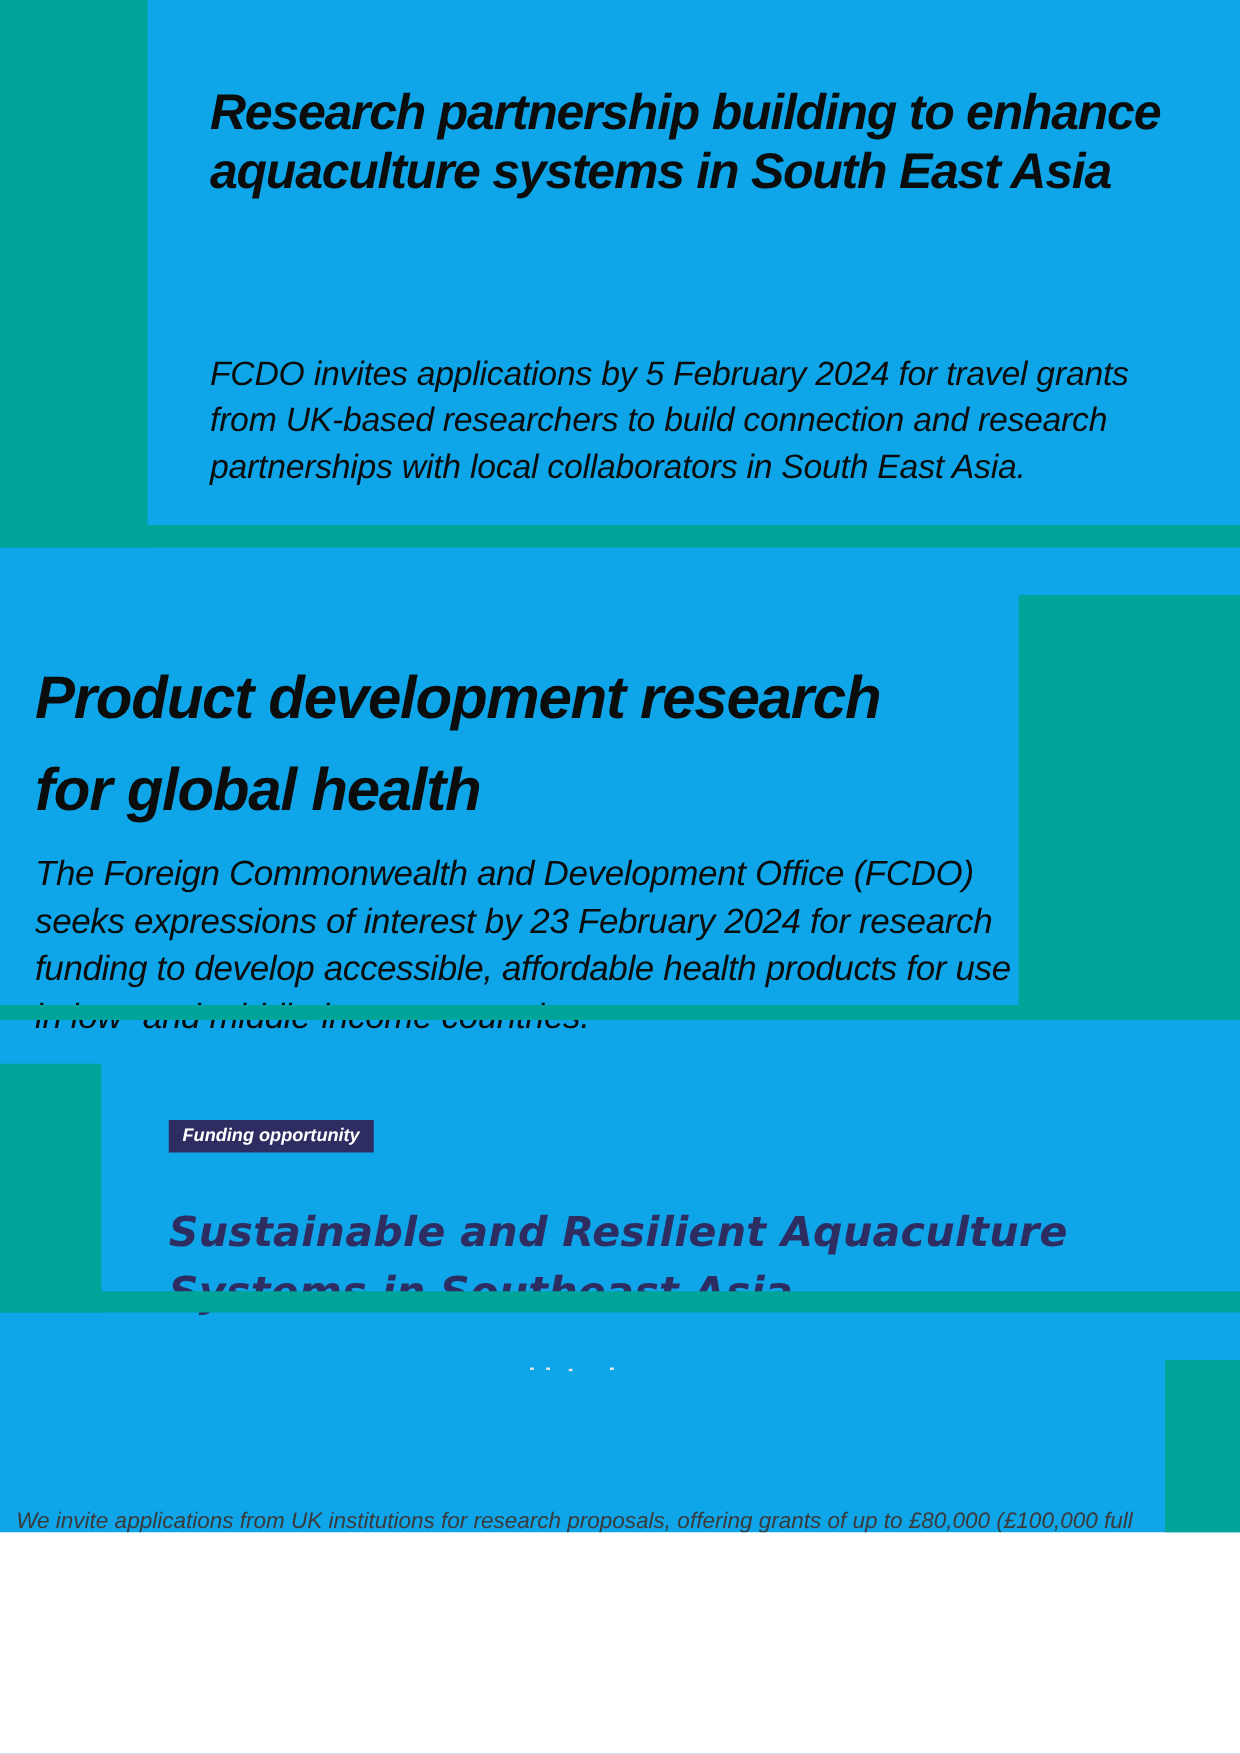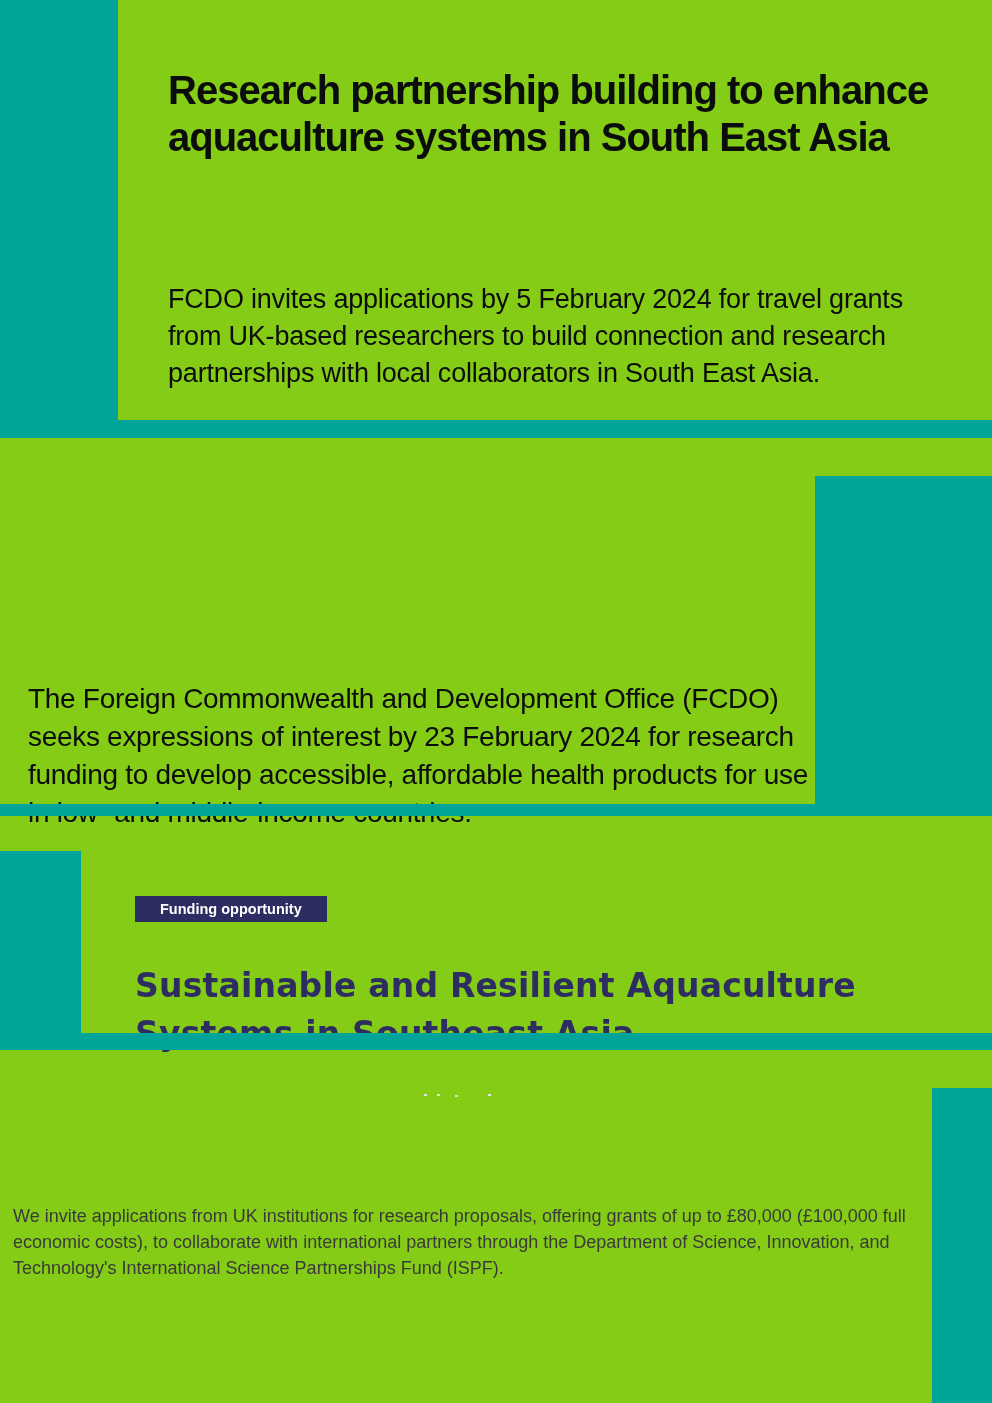--- a/index.html
+++ b/index.html
@@ -1,18 +1,18 @@
 <!DOCTYPE html>
 <html><head>
 <meta charset="utf-8">
 <style>
   html,body{margin:0;padding:0;background:#ffffff;}
   #canvas{
-    position:relative;width:992px;height:1403px;overflow:hidden;
-    background:#84cc16;font-family:"Liberation Sans",sans-serif;
+    position:relative;width:992px;height:1226px;overflow:hidden;
+    background:#0ea5e9;font-family:"Liberation Sans",sans-serif;font-style:italic;
   }
   .abs{position:absolute;}
   .teal{background:#00A499;}
 
   
   .s1-col   {left:0;top:0;width:118px;height:438px;}
   .s1-band  {left:0;top:420px;width:992px;height:18px;}
   .s1-title {
     left:168px;top:40px;width:805px;
     font-size:40px;font-weight:800;letter-spacing:-1px;
@@ -38,21 +38,21 @@
   }
   .s2-band  {left:0;top:804px;width:992px;height:12px;}
 
   
   .s3-col   {left:0;top:851px;width:81px;height:199px;}
   .s3-band  {left:0;top:1033px;width:992px;height:17px;}
   .s3-badge {
     left:135px;top:896px;height:26px;
     background:#2E2D62;color:#ffffff;
     font-size:14.5px;font-weight:700;line-height:26px;
-    padding:0 25px;display:inline-block;
+    padding:0 11px;display:inline-block;
   }
   .s3-title {
     left:135px;top:940px;width:800px;
     font-family:"DejaVu Sans",sans-serif;
     font-size:33px;font-weight:700;letter-spacing:0.2px;
     line-height:48px;color:#2E2D62;
   }
 
   
   .s4-block {left:932px;top:1088px;width:60px;height:315px;}
@@ -76,20 +76,21 @@
 </head>
 <body>
 
 <div id="canvas">
 
   <div class="abs teal s1-col"></div>
   <h1 class="abs s1-title">Research partnership building to enhance aquaculture systems in South East Asia</h1>
   <p class="abs s1-summary">FCDO invites applications by 5 February 2024 for travel grants from UK-based researchers to build connection and research partnerships with local collaborators in South East Asia.</p>
   <div class="abs teal s1-band"></div>
 
+  <h1 class="abs s2-title">Product development research for global health</h1>
   <div class="abs teal s2-block"></div>
   <p class="abs s2-summary">The Foreign Commonwealth and Development Office (FCDO) seeks expressions of interest by 23 February 2024 for research funding to develop accessible, affordable health products for use in low- and middle-income countries.</p>
   <div class="abs teal s2-band"></div>
 
   <div class="abs teal s3-col"></div>
   <span class="abs s3-badge">Funding opportunity</span>
   <h1 class="abs s3-title">Sustainable and Resilient Aquaculture Systems in Southeast Asia</h1>
   <div class="abs teal s3-band"></div>
 
   <div class="abs dots"></div>

